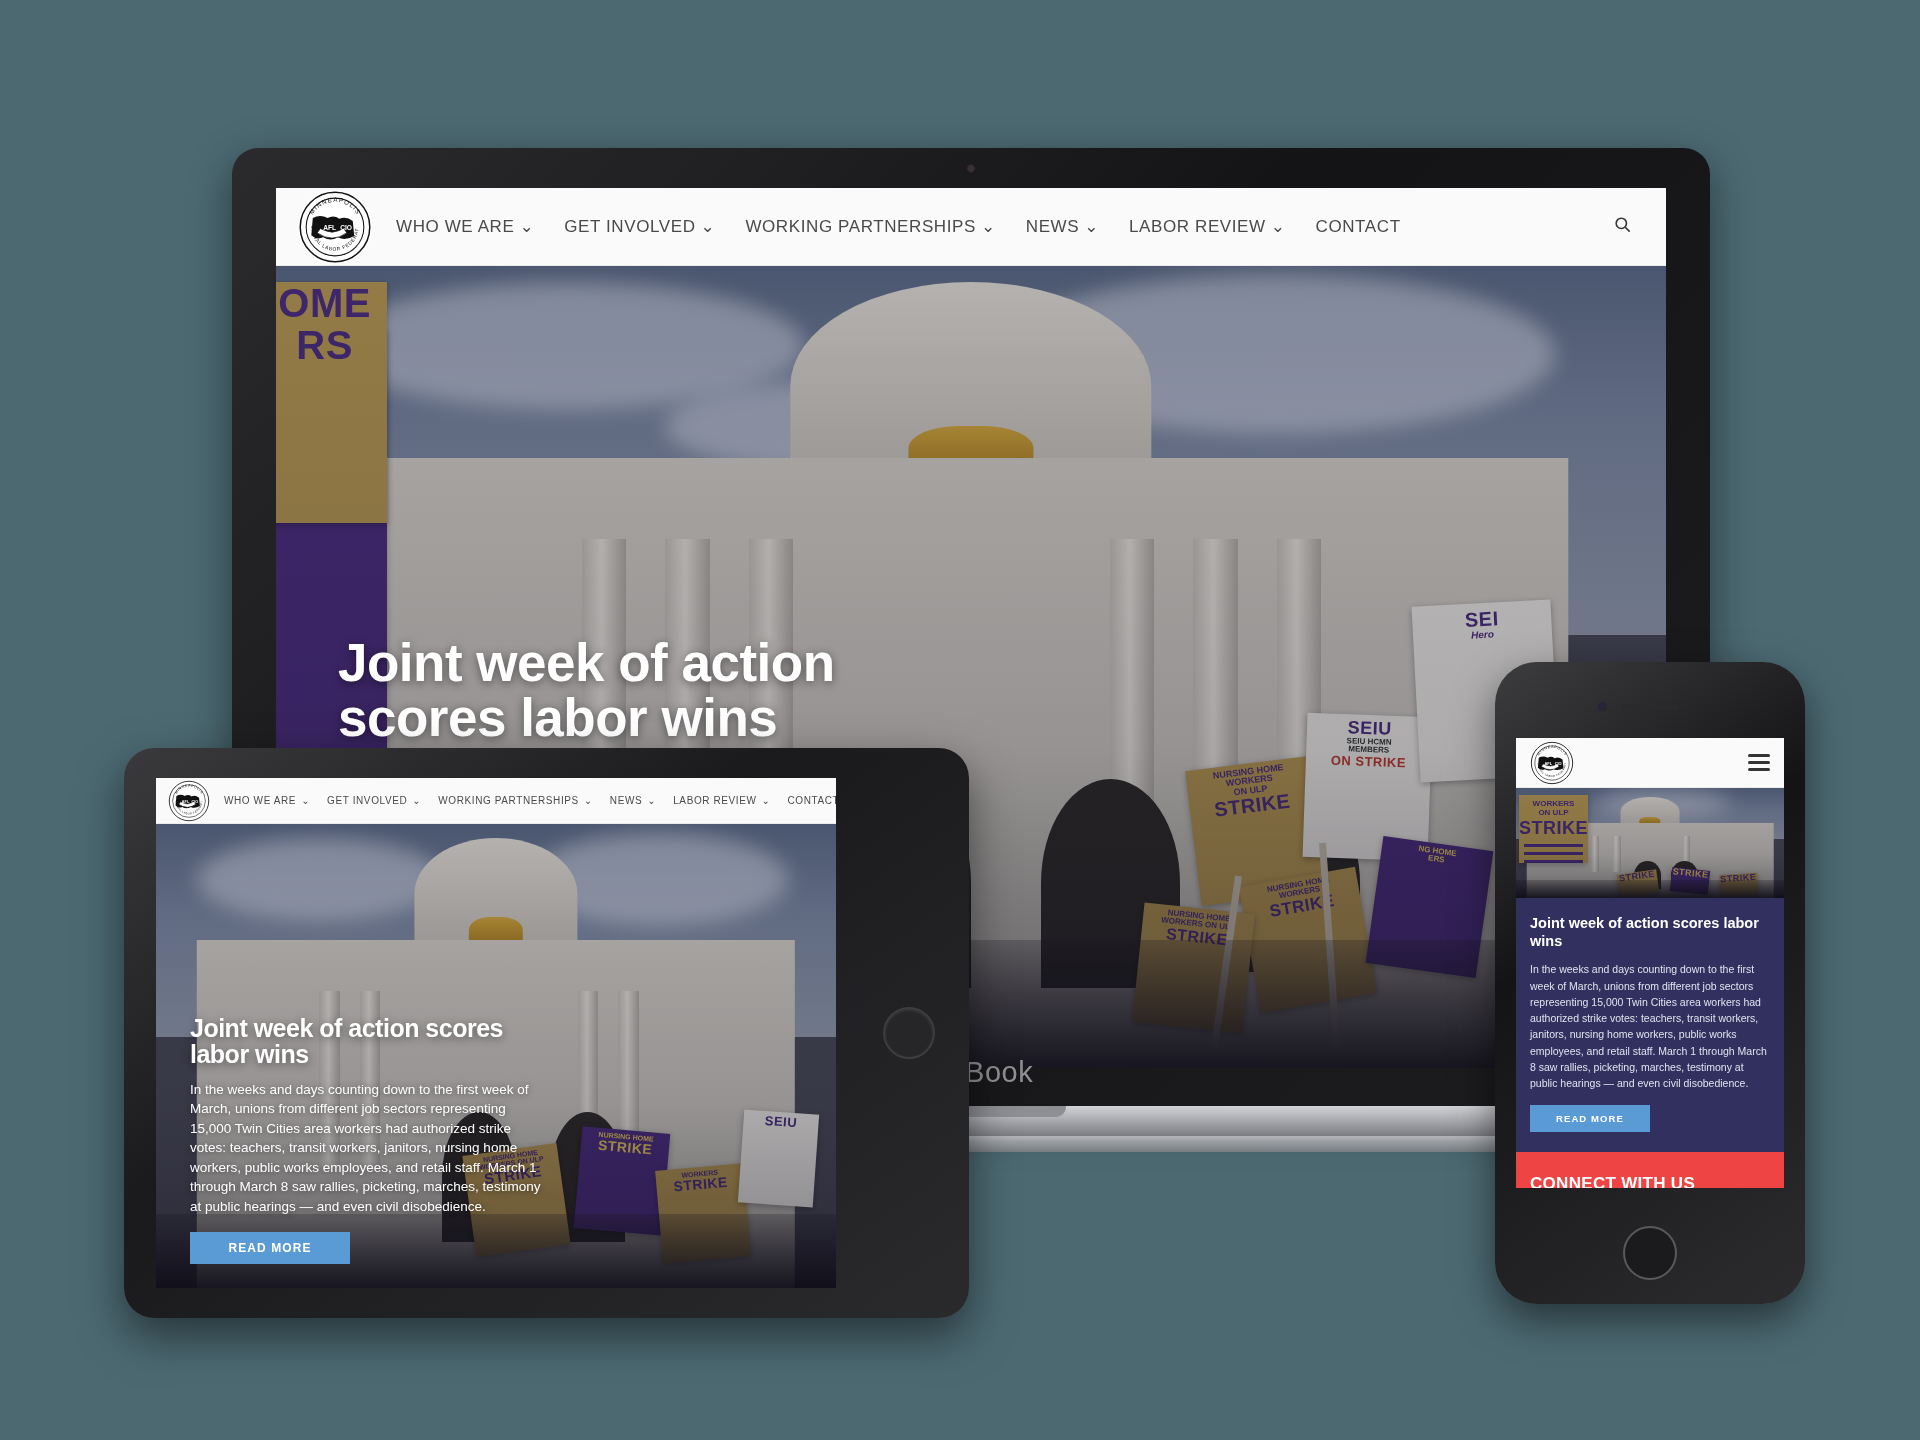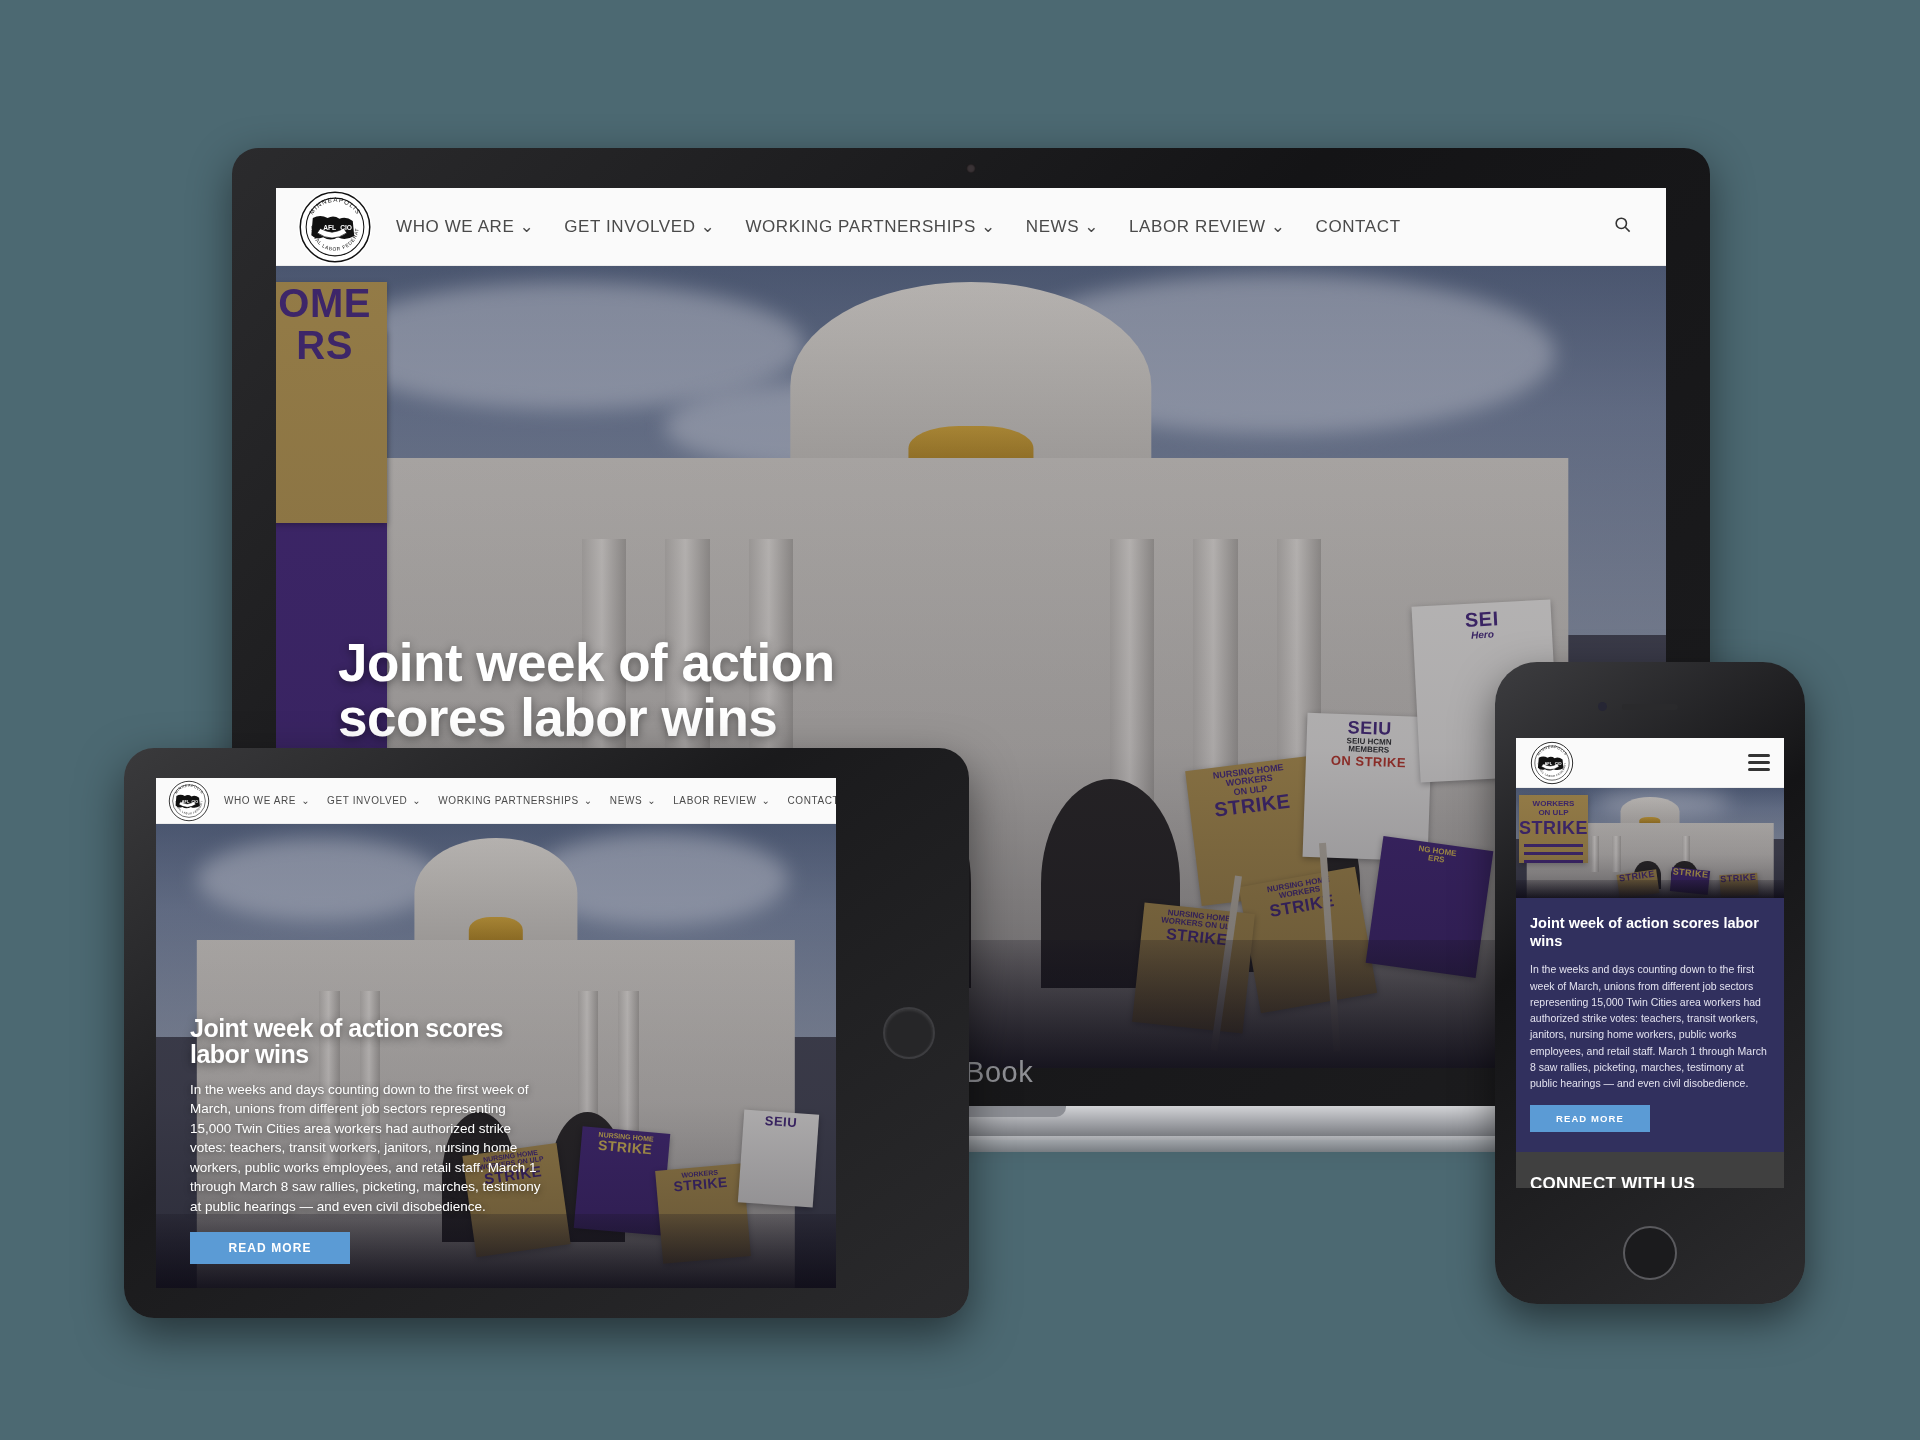--- a/index.html
+++ b/index.html
@@ -212,21 +212,21 @@
   
   #ph-nav { height: 50px; padding: 0 14px; justify-content: space-between; }
   #ph-nav .logo-seal { width: 44px; height: 44px; }
   .burger { width: 22px; cursor: pointer; }
   .burger span { display: block; height: 2.5px; background: #333; margin: 4.5px 0; border-radius: 2px; }
   #ph-hero { height: 110px; }
   .ph-panel { background: #31305e; padding: 16px 14px 20px; }
   .ph-panel h2 { color: #fff; font-size: 14.5px; font-weight: 800; line-height: 1.25; }
   .ph-panel p { color: #e3e2ef; font-size: 10.5px; line-height: 1.55; margin-top: 11px; }
   .ph-panel .btn-read { margin-top: 14px; padding: 8px 0; width: 120px; font-size: 9.5px; }
-  .ph-connect { background: #404040; padding: 22px 14px 16px; }
+  .ph-connect { background: #ef4444; padding: 22px 14px 16px; }
   .ph-connect h3 { color: #fff; font-size: 17px; font-weight: 800; letter-spacing: .3px; }
 </style>
 </head>
 <body>
 
 <div class="device" id="laptop">
   <div class="lt-lid">
     <div class="lt-cam"></div>
     <div class="lt-screen">
       <div class="site">

